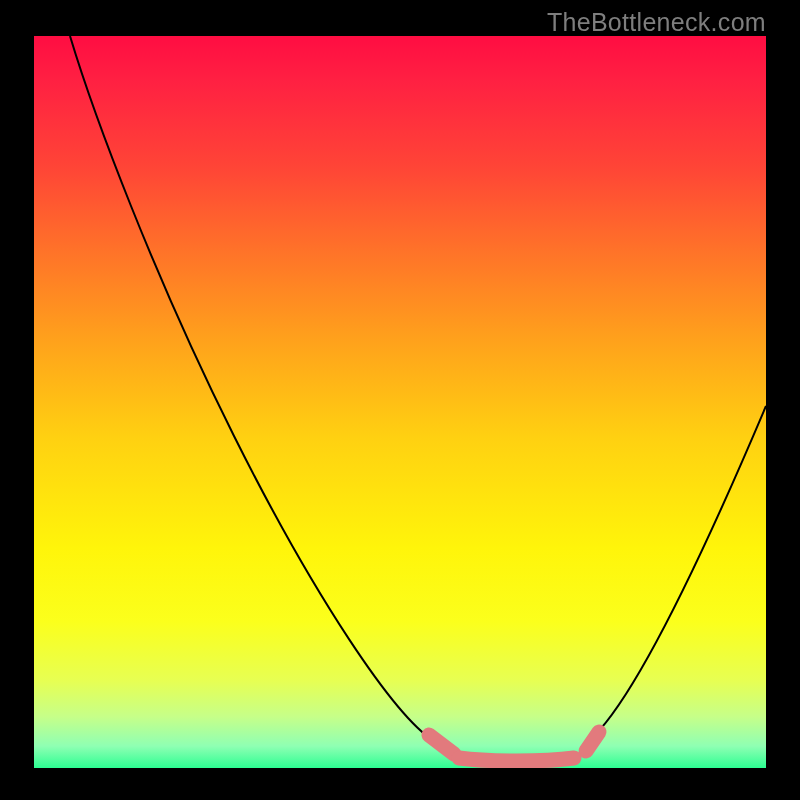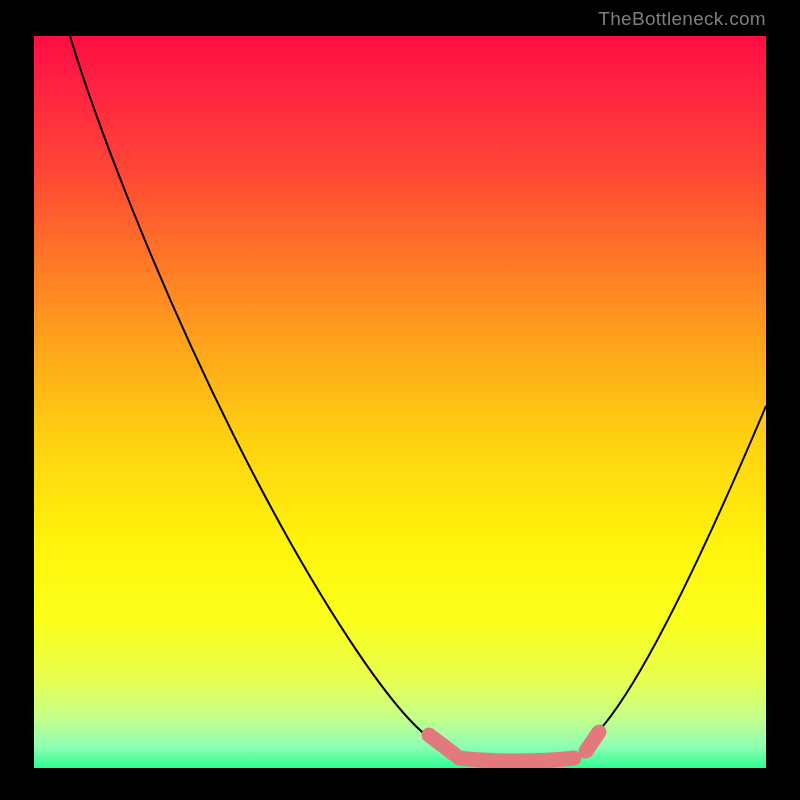--- a/index.html
+++ b/index.html
@@ -32,21 +32,21 @@
       #8fffb3 97%,
       #2dfe92 100%
     );
   }
 
   .watermark {
     position: absolute;
     top: 8px;
     right: 34px;
     color: #7e7e7e;
-    font-size: 19px;
+    font-size: 25px;
     font-weight: 500;
     letter-spacing: 0.3px;
   }
 
   svg.curve {
     position: absolute;
     inset: 0;
   }
 
   .pink-stroke {

